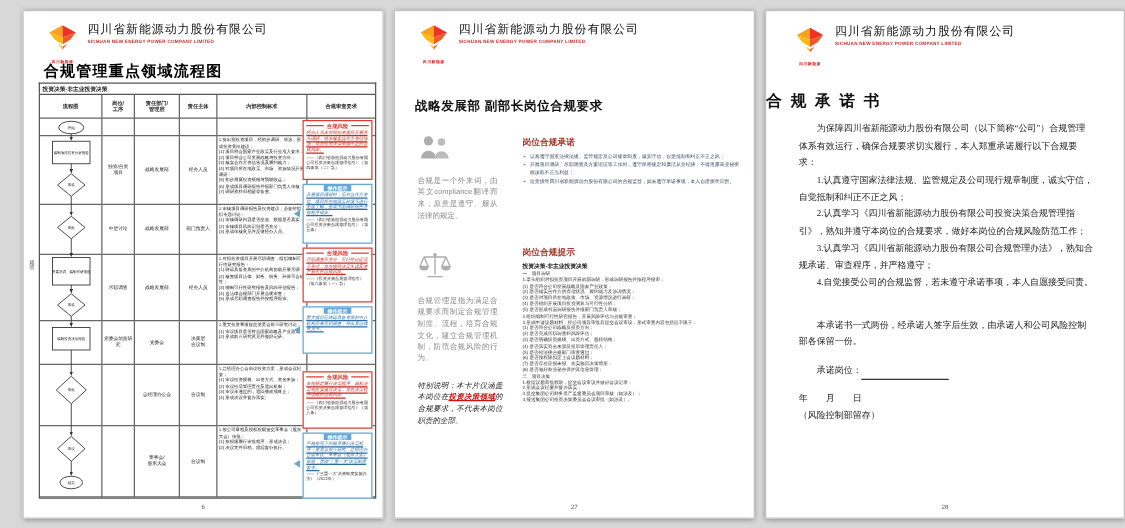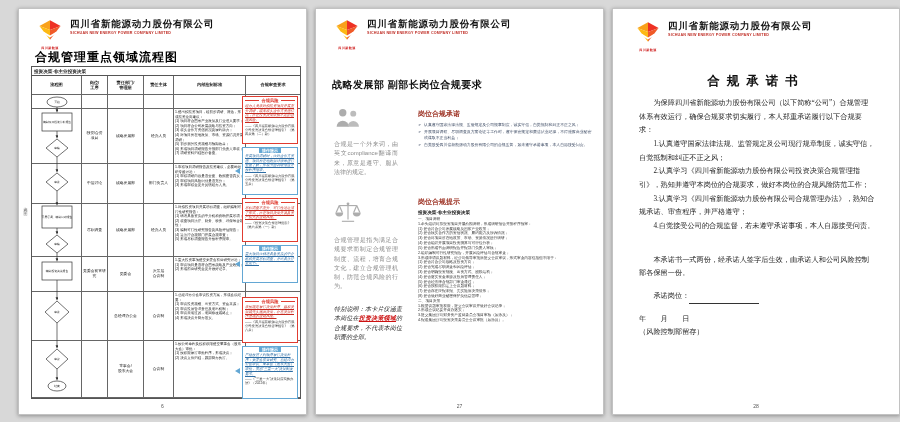--- a/index.html
+++ b/index.html
@@ -8,21 +8,21 @@
   .page{position:absolute;top:8px;height:407px;background:#fff;border:1px solid #c2c2c2;
     box-shadow:0 1px 4px rgba(0,0,0,.35);box-sizing:border-box;}
   #page1{left:18px;width:289px;}
   #page2{left:315px;width:289px;}
   #page3{left:612px;width:288px;}
 
   
   .hdr{position:absolute;top:10px;left:16px;display:flex;gap:5px;align-items:flex-start;}
   .logo-wrap{width:30px;text-align:center;flex:0 0 auto;}
   .logo-cap{font-size:3px;color:#cc1111;font-weight:bold;letter-spacing:.5px;margin-top:1px;}
-  .cname{font-size:9.5px;font-weight:bold;color:#111;letter-spacing:.8px;line-height:1.15;}
+  .cname{font-size:9.5px;font-weight:normal;color:#111;letter-spacing:.8px;line-height:1.15;}
   .cname-en{font-size:3.7px;font-weight:bold;color:#c03028;letter-spacing:.2px;margin-top:1.5px;}
 
   .pgnum{position:absolute;bottom:5px;left:0;width:100%;text-align:center;font-size:5px;color:#555;}
 
   
   .p1-title{position:absolute;top:40px;left:16px;font-size:12px;font-weight:bold;color:#000;letter-spacing:1px;}
   .vlabel{position:absolute;left:4px;top:195px;font-size:4px;color:#777;writing-mode:vertical-rl;letter-spacing:2px;}
   .tbl{position:absolute;left:12px;top:57px;width:270px;color:#222;}
   .tbl-cap{border:1px solid #555;border-bottom:none;height:9px;line-height:9px;padding-left:2px;
     font-weight:bold;font-size:4.6px;box-sizing:border-box;}
@@ -64,21 +64,21 @@
   .bullet{display:flex;font-size:3.9px;color:#3c4a63;line-height:1.4;margin-bottom:2px;}
   .bullet .mk{flex:0 0 6px;color:#3c4a63;}
   .sub-bold{font-size:4.6px;font-weight:bold;color:#111;margin:2px 0;}
   .dense{font-size:3.7px;line-height:1.3;color:#333;white-space:pre-line;}
   .note{position:absolute;left:18px;top:296px;width:68px;font-size:6px;font-style:italic;color:#222;line-height:1.55;text-align:justify;word-break:break-all;}
   .note .red{color:#cc1111;font-weight:bold;text-decoration:underline;}
 
   
   .p3-body{position:absolute;left:26px;top:88px;width:236px;
     font-family:"Liberation Serif","DejaVu Serif",serif;font-size:7.2px;line-height:1.9;color:#1c1c1c;}
-  .p3-title{position:absolute;top:64px;left:0;width:100%;text-align:center;
+  .p3-title{position:absolute;top:64px;left:0;width:100%;
     font-family:"Liberation Serif","DejaVu Serif",serif;font-size:12.5px;font-weight:bold;
     letter-spacing:7px;color:#111;}
   .p3-body p{margin:0;text-indent:2em;}
   .sig-row{margin-top:9px;text-indent:2em;}
   .sigline{display:inline-block;border-bottom:1px solid #333;height:8px;vertical-align:bottom;}
   .w70{width:70px;} .w55{width:55px;}
   .right-line{text-align:left;text-indent:0;padding-right:28px;}
 </style>
 </head>
 <body>

